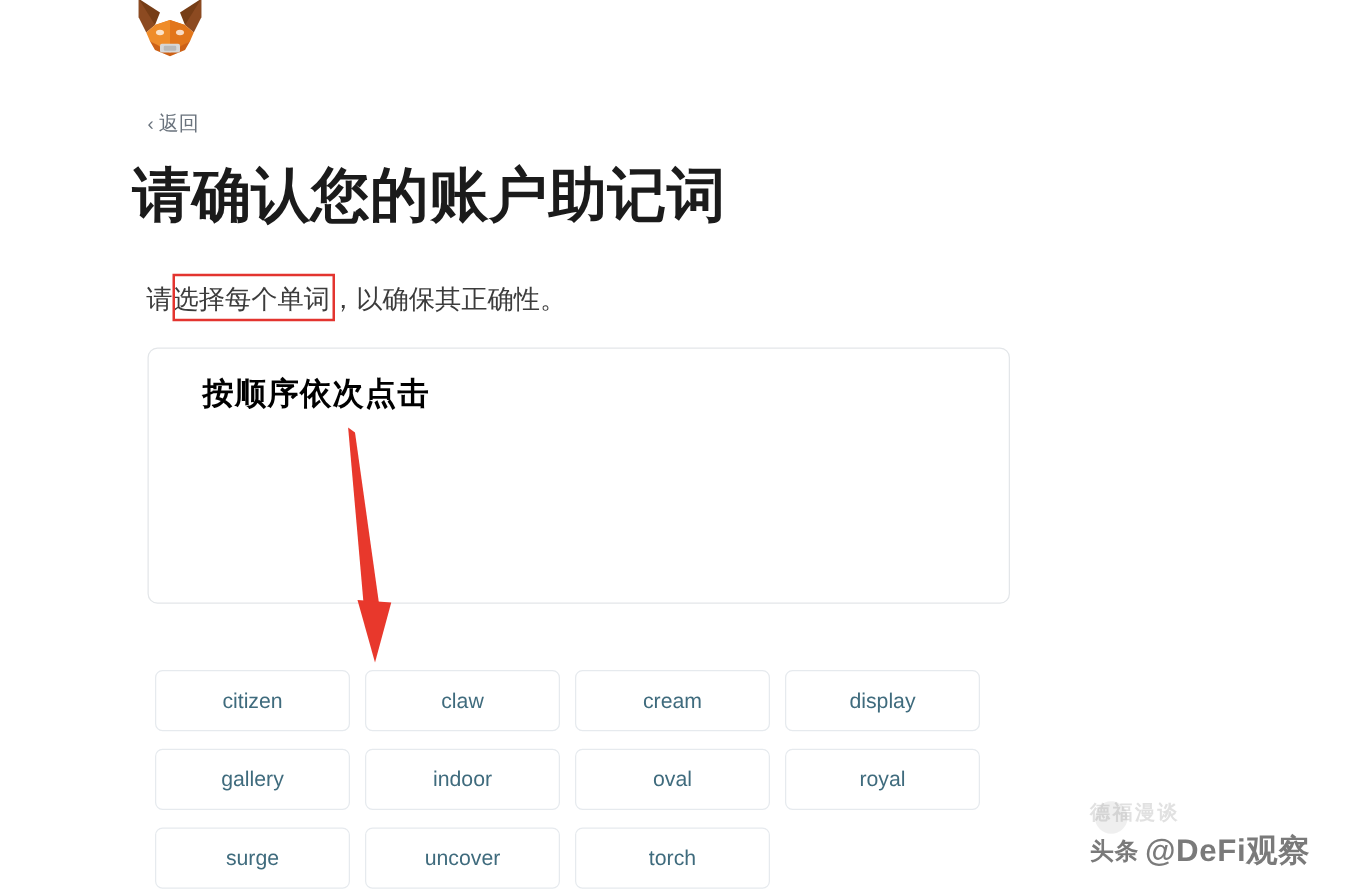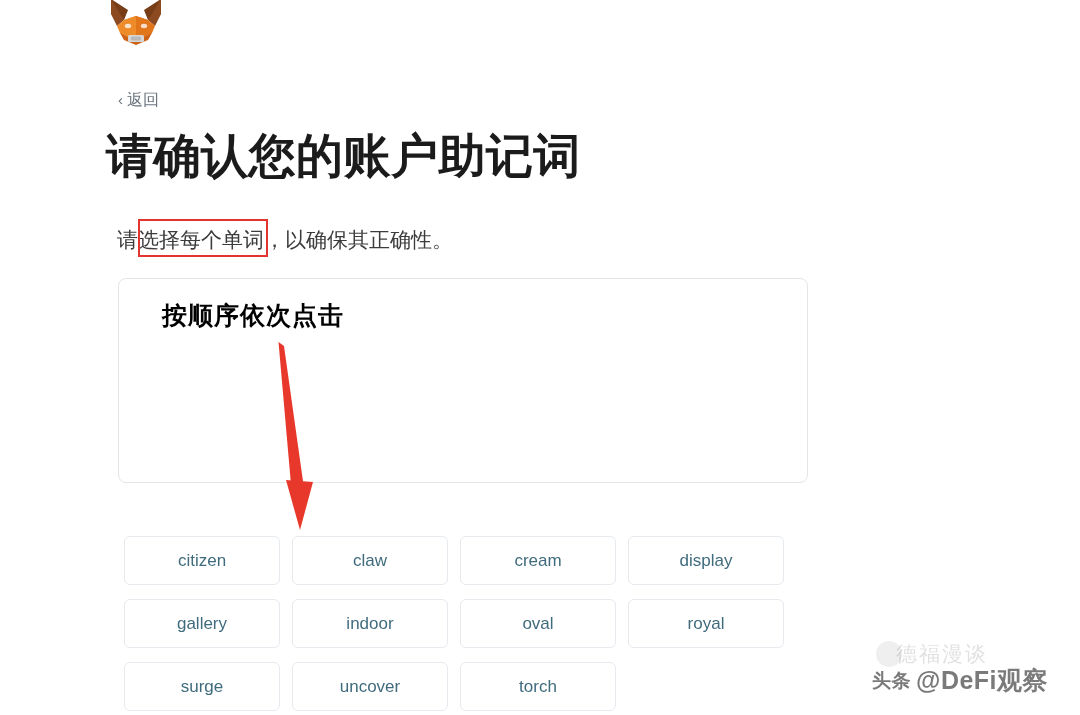--- a/index.html
+++ b/index.html
@@ -159,24 +159,24 @@
   }
 
   
   .watermark {
     position: absolute;
     pointer-events: none;
     white-space: nowrap;
     font-family: "Liberation Sans", "DejaVu Sans", sans-serif;
   }
   .watermark-faded {
-    left: 896px;
+    left: 872px;
     top: 640px;
-    font-size: 21px;
-    font-weight: 400;
+    font-size: 16px;
+    font-weight: 700;
     color: rgba(120, 120, 120, 0.22);
     letter-spacing: 2px;
   }
   .watermark-avatar {
     position: absolute;
     left: 876px;
     top: 641px;
     width: 26px;
     height: 26px;
     border-radius: 50%;

